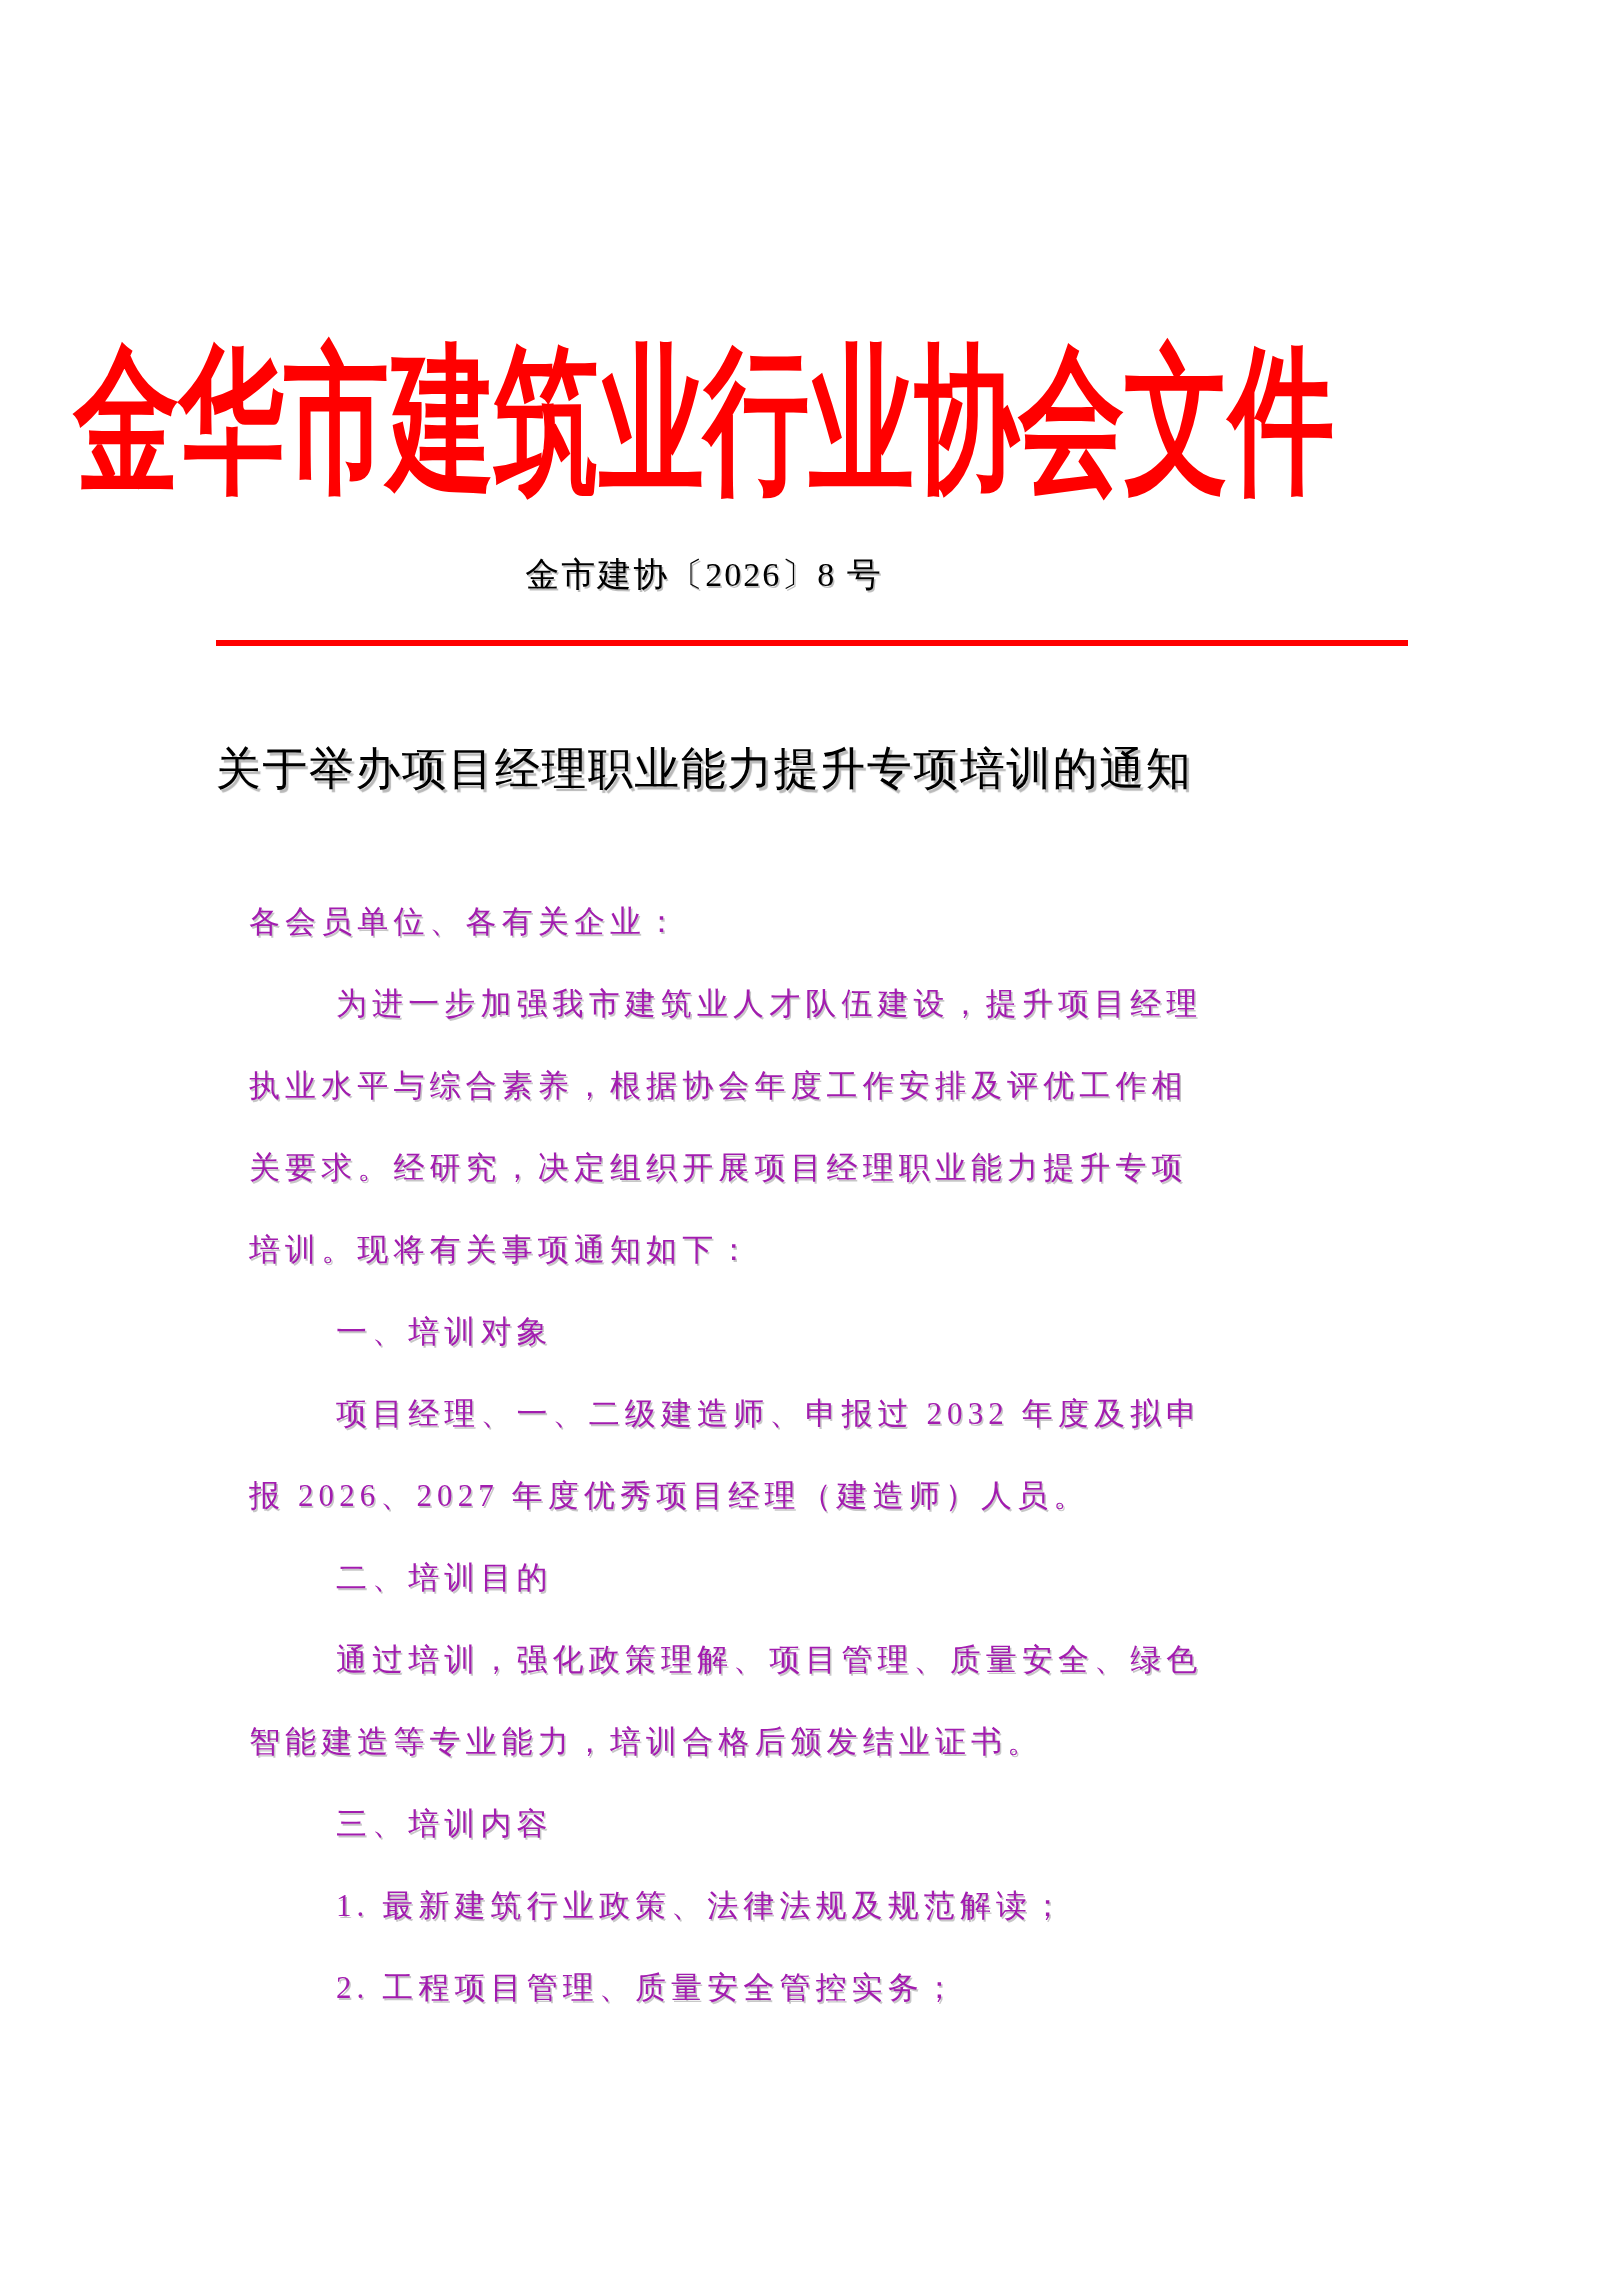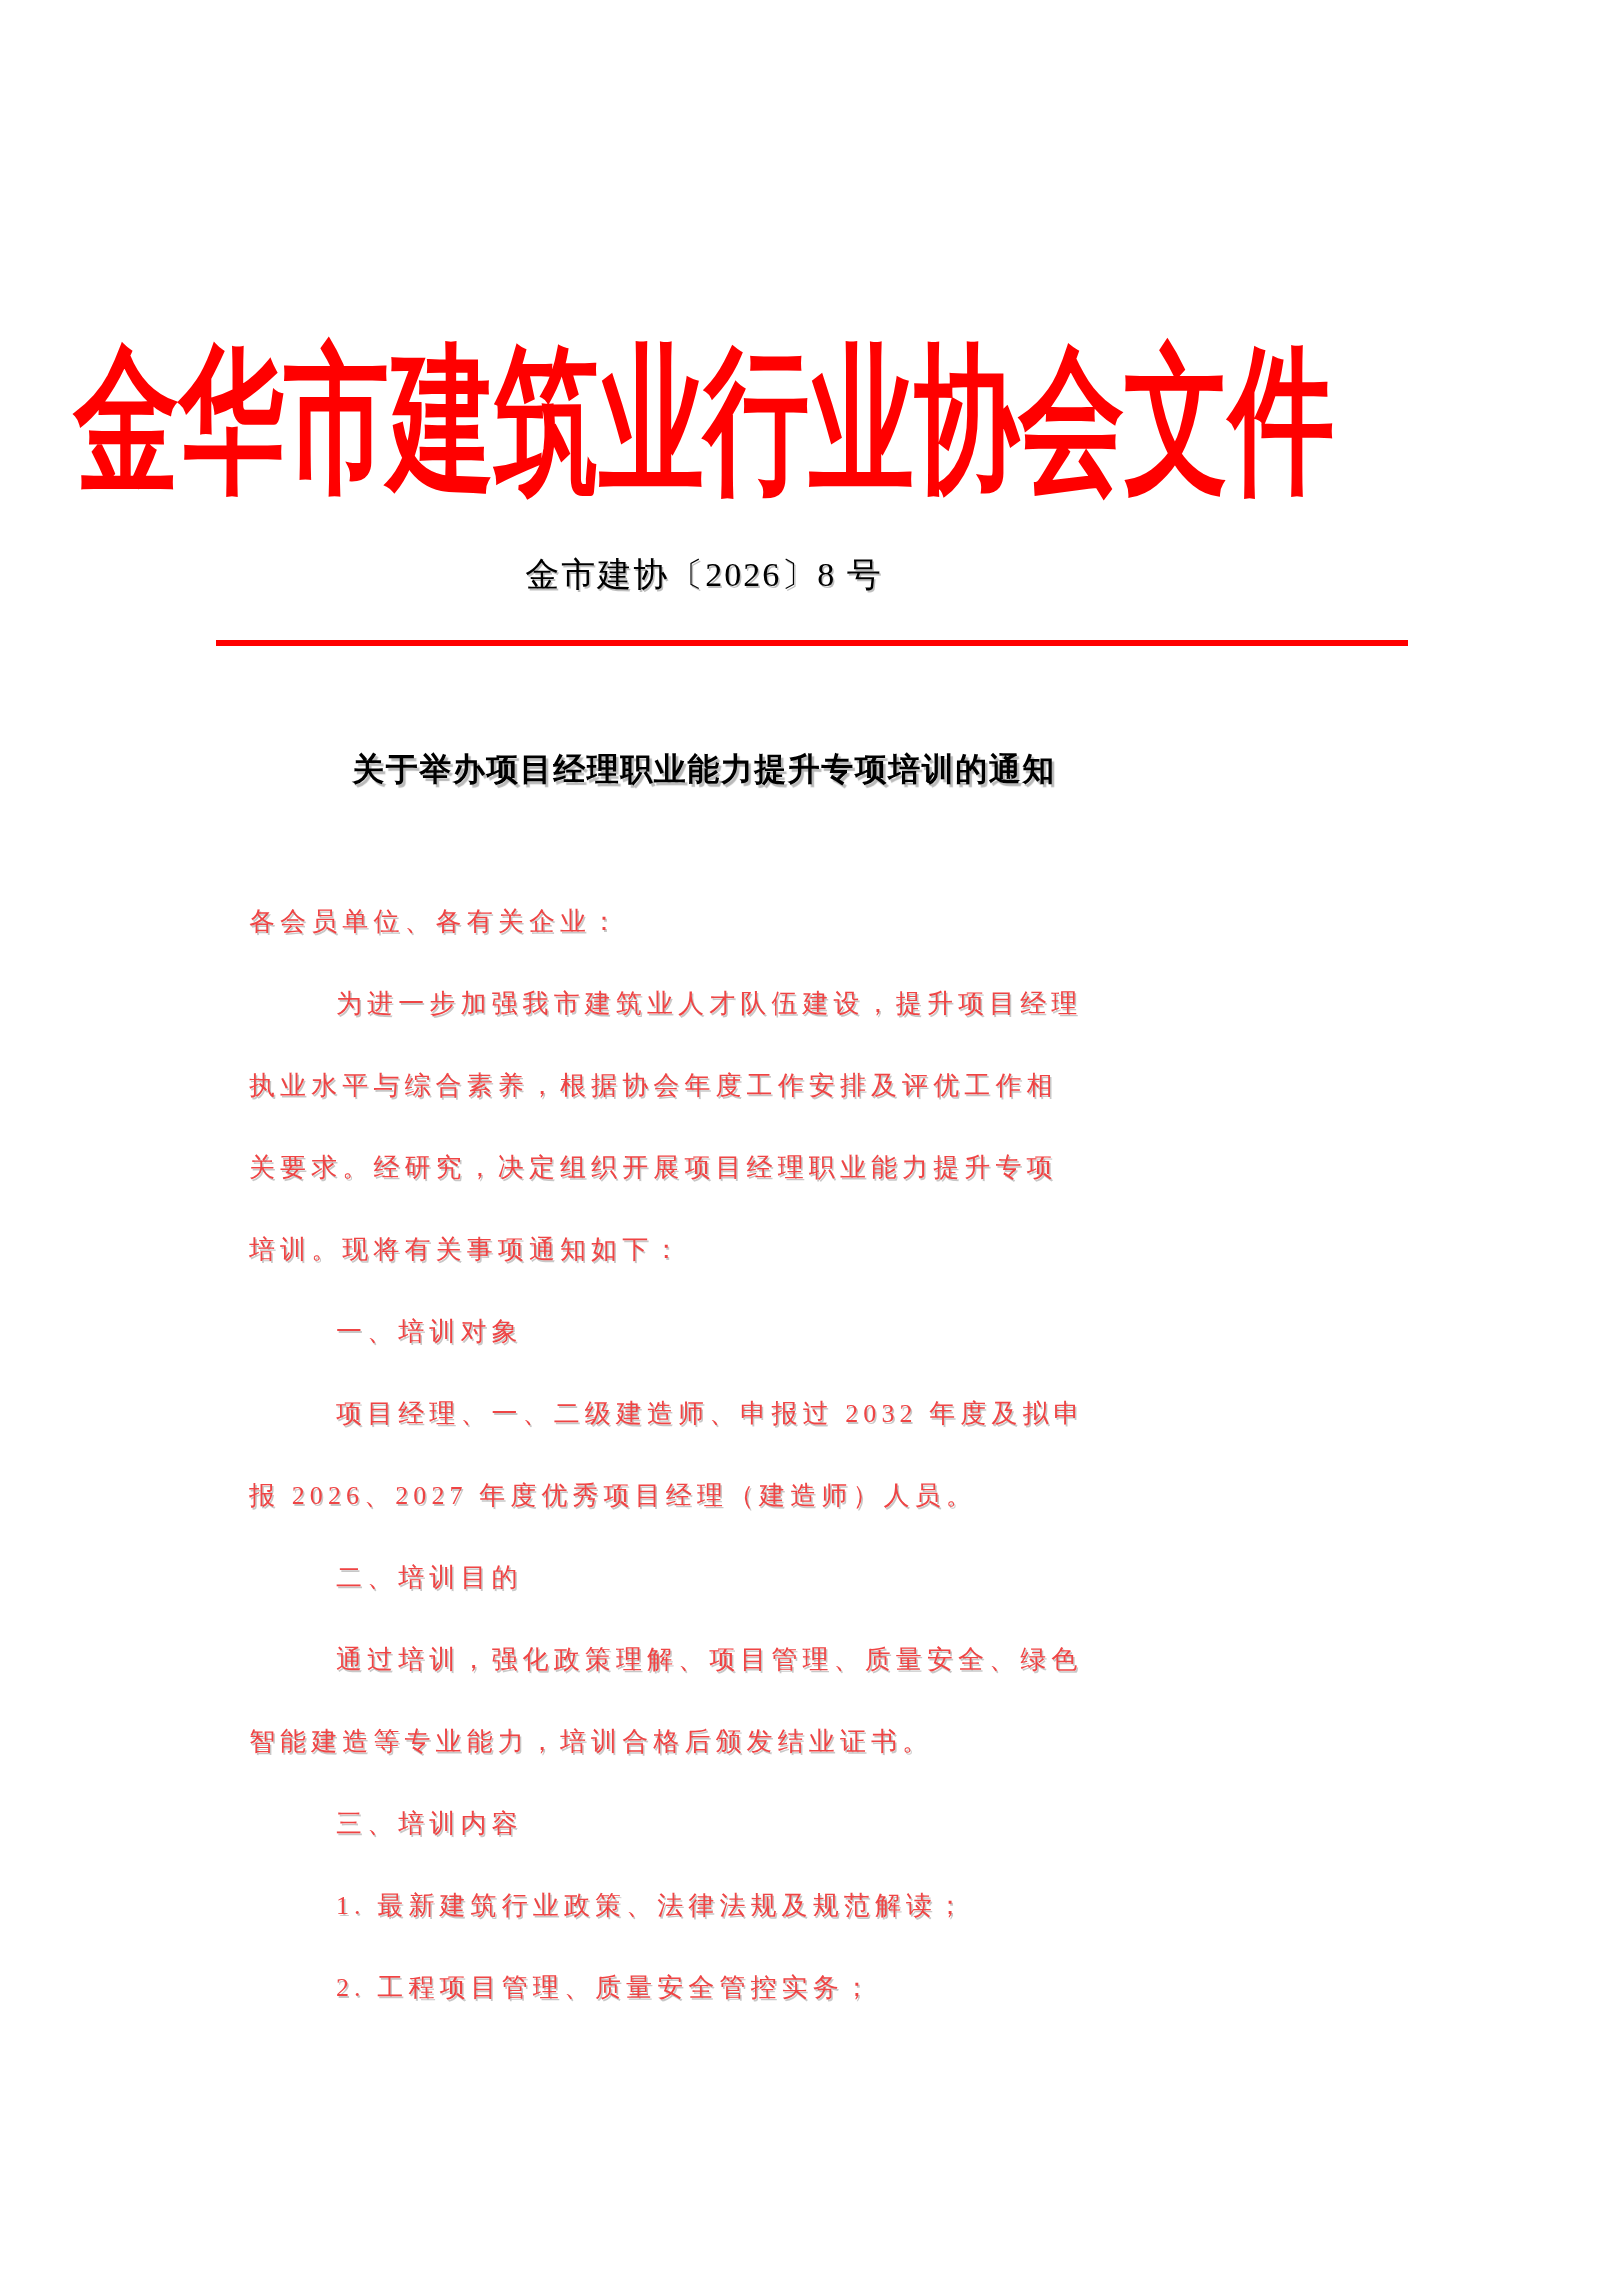--- a/index.html
+++ b/index.html
@@ -58,39 +58,39 @@
     background: #FF0000;
   }
   .document-title {
     position: absolute;
     top: 731px;
     left: 0;
     width: 100%;
     height: 77px;
     line-height: 77px;
     text-align: center;
-    font-size: 32px;
-    font-weight: bold;
+    font-size: 45px;
+    font-weight: normal;
     letter-spacing: 1.5px;
     color: #000000;
     text-shadow: 2.6px 2.6px 1px rgba(0,0,0,0.28);
     white-space: nowrap;
   }
   .document-body {
     position: absolute;
     top: 881px;
     left: 249px;
     width: 1130px;
   }
   .body-line {
     height: 82px;
     line-height: 82px;
-    font-size: 26px;
+    font-size: 31px;
     letter-spacing: 5.1px;
-    color: #ef4444;
+    color: #a21caf;
     white-space: nowrap;
     text-shadow: 1.5px 1.5px 0.5px rgba(0,0,0,0.22);
   }
   .body-line.indent {
     padding-left: 87px;
     font-family: Liberation Serif, serif;
   }
 </style>
 </head>
 <body>

